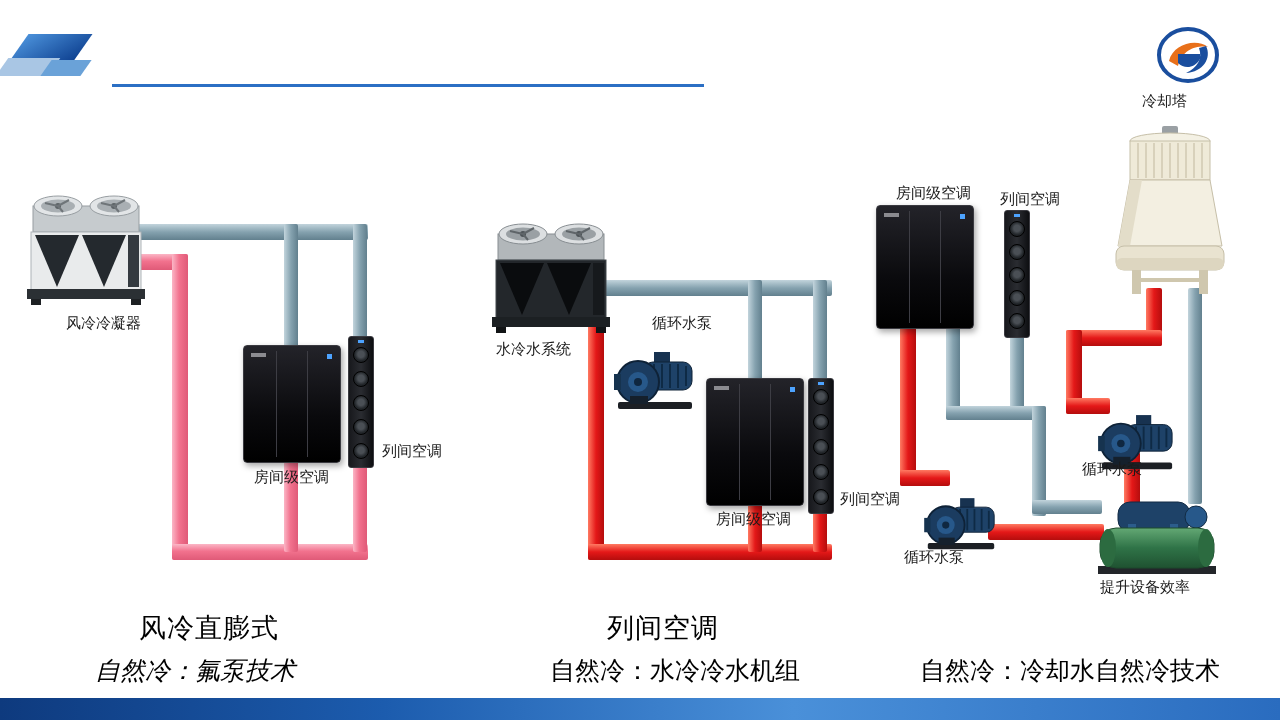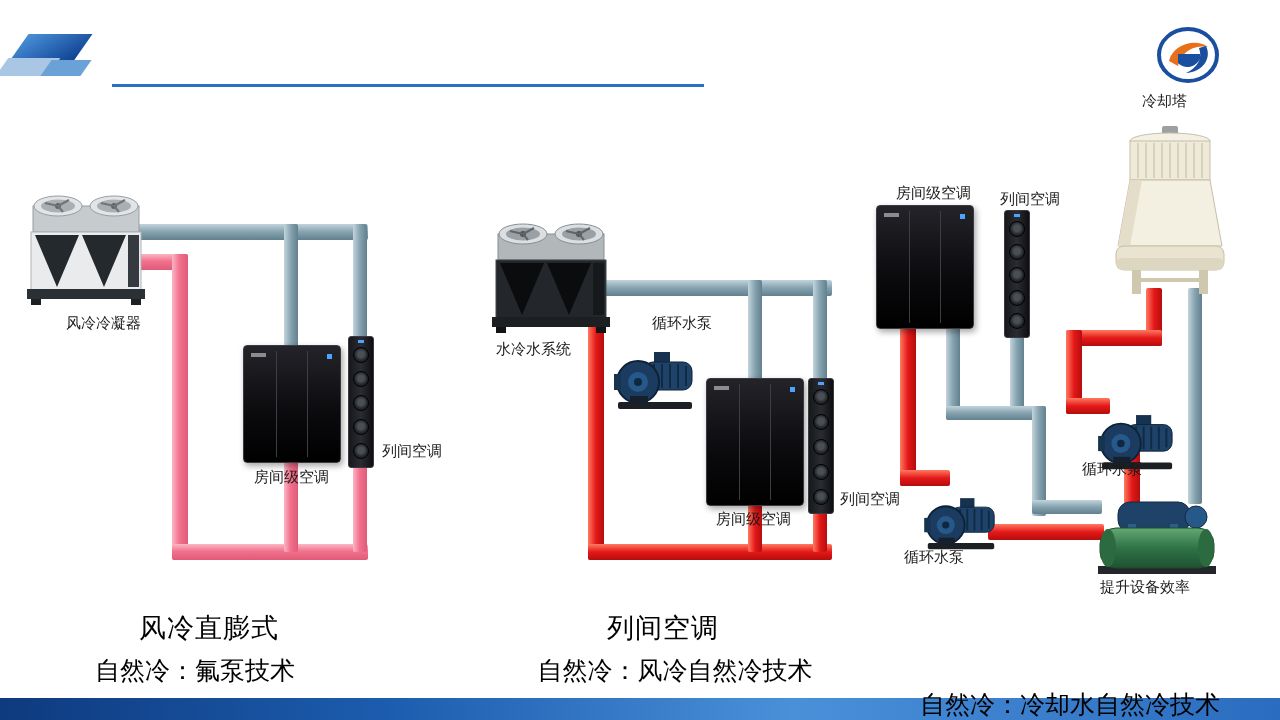--- a/index.html
+++ b/index.html
@@ -276,19 +276,19 @@
     <circle cx="100" cy="23" r="11" fill="#27588a" stroke="#122b44"></circle>
     <rect x="32" y="30" width="8" height="10" fill="#2c5d8c"></rect>
     <rect x="74" y="30" width="8" height="10" fill="#2c5d8c"></rect>
     <rect x="4" y="34" width="114" height="40" rx="16" fill="url(#wgreen)" stroke="#1d4a2c"></rect>
     <ellipse cx="12" cy="54" rx="8" ry="19" fill="#2c6b40"></ellipse>
     <ellipse cx="110" cy="54" rx="8" ry="19" fill="#2c6b40"></ellipse>
   </svg>
   <div class="lbl" style="left:1100px;top:578px;">提升设备效率</div>
 
   <div class="caption" style="left:104px;top:610px;width:210px;">风冷直膨式</div>
-  <div class="subcaption" style="left:50px;top:654px;width:290px;">自然冷：氟泵技术</div>
+  <div class="subcaption" style="left:50px;top:654px;width:290px;font-style:italic;">自然冷：氟泵技术</div>
   <div class="caption" style="left:558px;top:610px;width:210px;">列间空调</div>
-  <div class="subcaption" style="left:515px;top:654px;width:320px;">自然冷：风冷自然冷技术</div>
-  <div class="subcaption" style="left:905px;top:654px;width:330px;margin-top:34px;">自然冷：冷却水自然冷技术</div>
+  <div class="subcaption" style="left:515px;top:654px;width:320px;">自然冷：水冷冷水机组</div>
+  <div class="subcaption" style="left:905px;top:654px;width:330px;">自然冷：冷却水自然冷技术</div>
 
   <div class="footer"></div>
 </div>
 
 </body></html>

